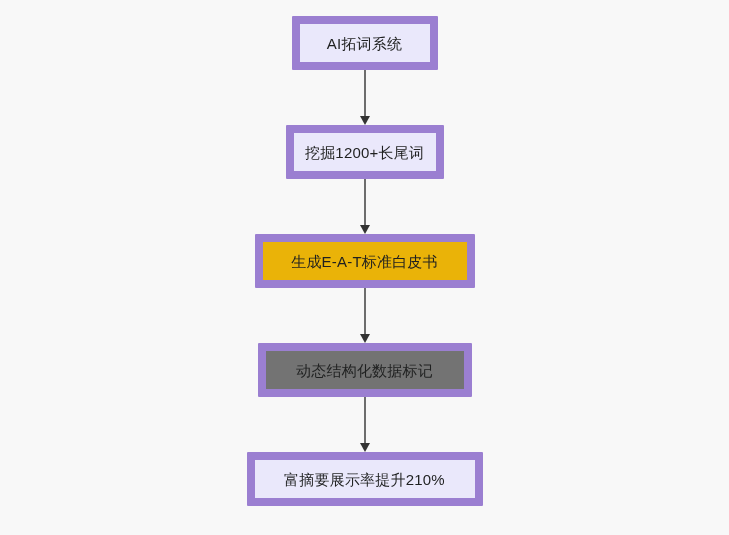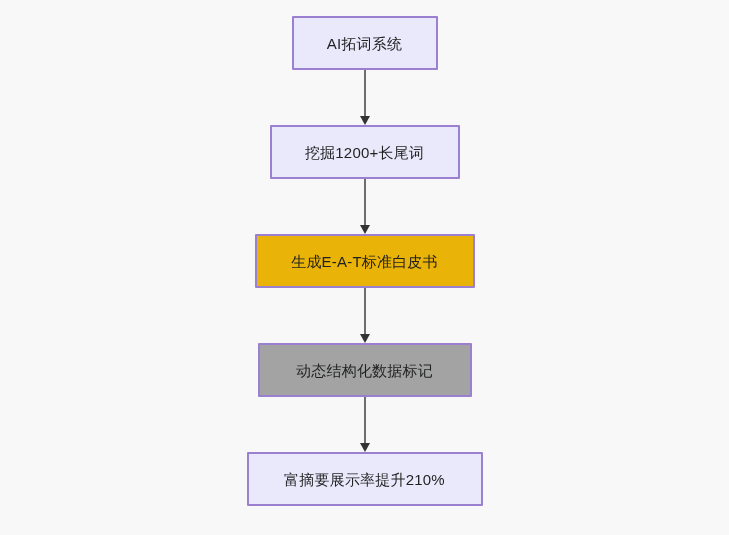--- a/index.html
+++ b/index.html
@@ -27,21 +27,21 @@
     width: 729px;
     height: 535px;
     display: flex;
     flex-direction: column;
     align-items: center;
   }
 
   .node {
     box-sizing: border-box;
     background: #eae8fb;
-    border: 2px solid #a3a3a3;
+    border: 8px solid #a3a3a3;
     border-radius: 1px;
     height: 54px;
     display: flex;
     align-items: center;
     justify-content: center;
     position: relative;
     z-index: 2;
   }
 
   .node-label {
@@ -82,21 +82,21 @@
     border-top: 9px solid #333333;
   }
 
   
   #spacer-top { height: 16px; flex: none; }
   .connector { height: 55px; flex: none; }
   .connector .stem { height: 47px; }
 
   
   #node-1 { width: 146px; }
-  #node-2 { width: 190px; }
+  #node-2 { width: 158px; }
   #node-3 { width: 220px; }
   #node-4 { width: 214px; }
   #node-5 { width: 236px; }
 </style>
 </head>
 <body style="background: rgb(248, 248, 248);">
 
 <div id="flowchart">
   <div class="flow-column">
 
@@ -122,21 +122,21 @@
 
     <div class="node" id="node-3" style="background: #eab308; border-color: rgb(155, 127, 209);">
       <span class="node-label" style="color: rgb(31, 32, 32);">生成E-A-T标准白皮书</span>
     </div>
 
     <div class="connector">
       <span class="stem" style="background: rgb(109, 109, 109);"></span>
       <span class="head" style="border-top-color: rgb(51, 51, 51);"></span>
     </div>
 
-    <div class="node" id="node-4" style="background: #a3a3a3; border-color: rgb(155, 127, 209);">
+    <div class="node" id="node-4" style="background: #737373; border-color: rgb(155, 127, 209);">
       <span class="node-label" style="color: rgb(31, 32, 32);">动态结构化数据标记</span>
     </div>
 
     <div class="connector">
       <span class="stem" style="background: rgb(109, 109, 109);"></span>
       <span class="head" style="border-top-color: rgb(51, 51, 51);"></span>
     </div>
 
     <div class="node" id="node-5" style="background: rgb(234, 232, 251); border-color: rgb(155, 127, 209);">
       <span class="node-label" style="color: rgb(31, 32, 32);">富摘要展示率提升210%</span>

